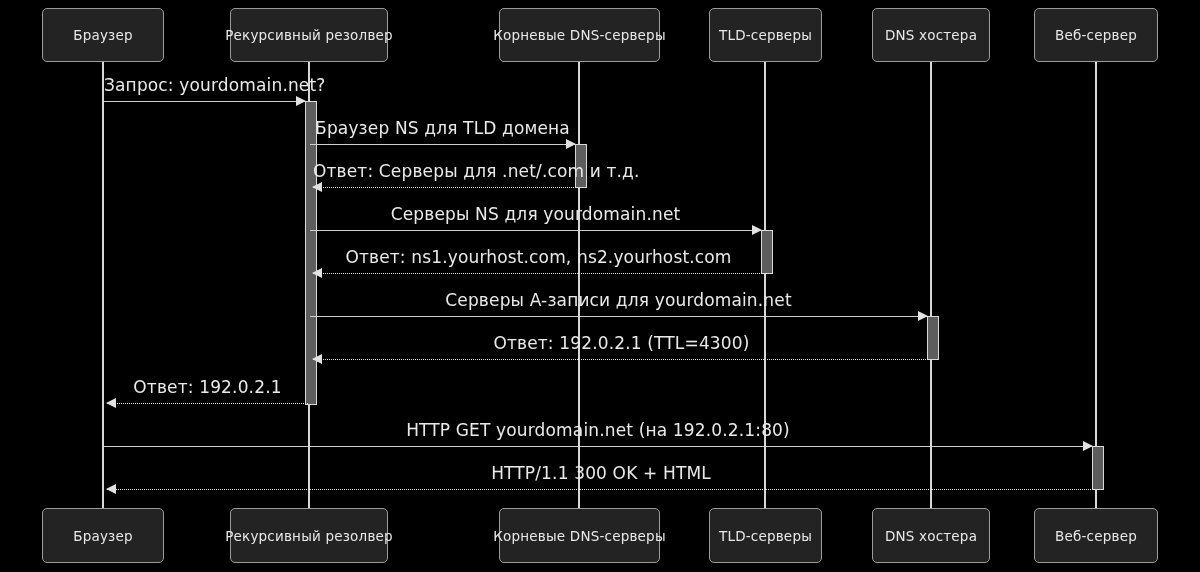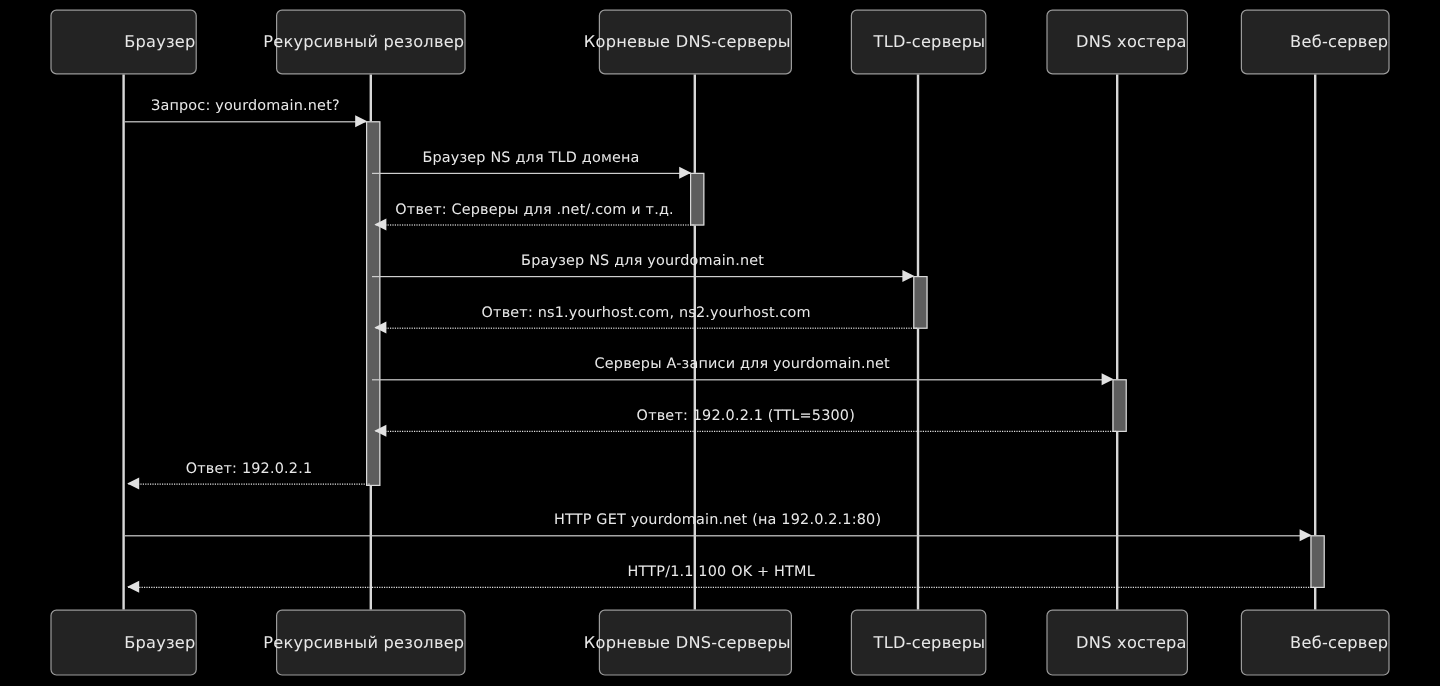--- a/index.html
+++ b/index.html
@@ -18,21 +18,21 @@
 
   
   .actor-box {
     position: absolute;
     box-sizing: border-box;
     background: #232323;
     border: 1.4px solid #9b9b9b;
     border-radius: 5px;
     display: flex;
     align-items: center;
-    justify-content: flex-end;
+    justify-content: center;
     color: #e8e8e8;
     font-size: 13.5px;
     letter-spacing: 0.2px;
     white-space: nowrap;
     text-align: center;
   }
 
   
   .lifeline {
     position: absolute;
@@ -84,21 +84,21 @@
     border-bottom: 5px solid transparent;
     border-right: 10px solid #e2e2e2;
   }
   .msg .label {
     position: absolute;
     left: 0;
     width: 100%;
     bottom: 6px;
     text-align: center;
     color: #e9e9e9;
-    font-size: 12px;
+    font-size: 17px;
     letter-spacing: 0.15px;
     white-space: nowrap;
   }
 </style>
 </head>
 <body>
 
 <div id="canvas">
     <div class="lifeline" style="left: 102.3px; top: 62px; height: 446px;"></div>
     <div class="lifeline" style="left: 308.3px; top: 62px; height: 446px;"></div>
@@ -158,45 +158,45 @@
       <div class="label">Браузер NS для TLD домена</div>
     </div>
     <div class="msg dashed to-left" style="left: 313px; top: 187px; width: 265px;">
       <div class="line"></div>
       <div class="head"></div>
       <div class="label">Ответ: Серверы для .net/.com и т.д.</div>
     </div>
     <div class="msg to-right" style="left: 310px; top: 230px; width: 451px;">
       <div class="line"></div>
       <div class="head"></div>
-      <div class="label">Браузер NS для yourdomain.net</div>
+      <div class="label">Серверы NS для yourdomain.net</div>
     </div>
     <div class="msg dashed to-left" style="left: 313px; top: 273px; width: 451px;">
       <div class="line"></div>
       <div class="head"></div>
       <div class="label">Ответ: ns1.yourhost.com, ns2.yourhost.com</div>
     </div>
     <div class="msg to-right" style="left: 310px; top: 316px; width: 617px;">
       <div class="line"></div>
       <div class="head"></div>
       <div class="label">Серверы A-записи для yourdomain.net</div>
     </div>
     <div class="msg dashed to-left" style="left: 313px; top: 359px; width: 617px;">
       <div class="line"></div>
       <div class="head"></div>
-      <div class="label">Ответ: 192.0.2.1 (TTL=5300)</div>
+      <div class="label">Ответ: 192.0.2.1 (TTL=4300)</div>
     </div>
     <div class="msg dashed to-left" style="left: 107px; top: 403px; width: 201px;">
       <div class="line"></div>
       <div class="head"></div>
       <div class="label">Ответ: 192.0.2.1</div>
     </div>
     <div class="msg to-right" style="left: 104px; top: 446px; width: 988px;">
       <div class="line"></div>
       <div class="head"></div>
       <div class="label">HTTP GET yourdomain.net (на 192.0.2.1:80)</div>
     </div>
     <div class="msg dashed to-left" style="left: 107px; top: 489px; width: 988px;">
       <div class="line"></div>
       <div class="head"></div>
-      <div class="label">HTTP/1.1 100 OK + HTML</div>
+      <div class="label">HTTP/1.1 300 OK + HTML</div>
     </div>
   </div>
 
 </body></html>

